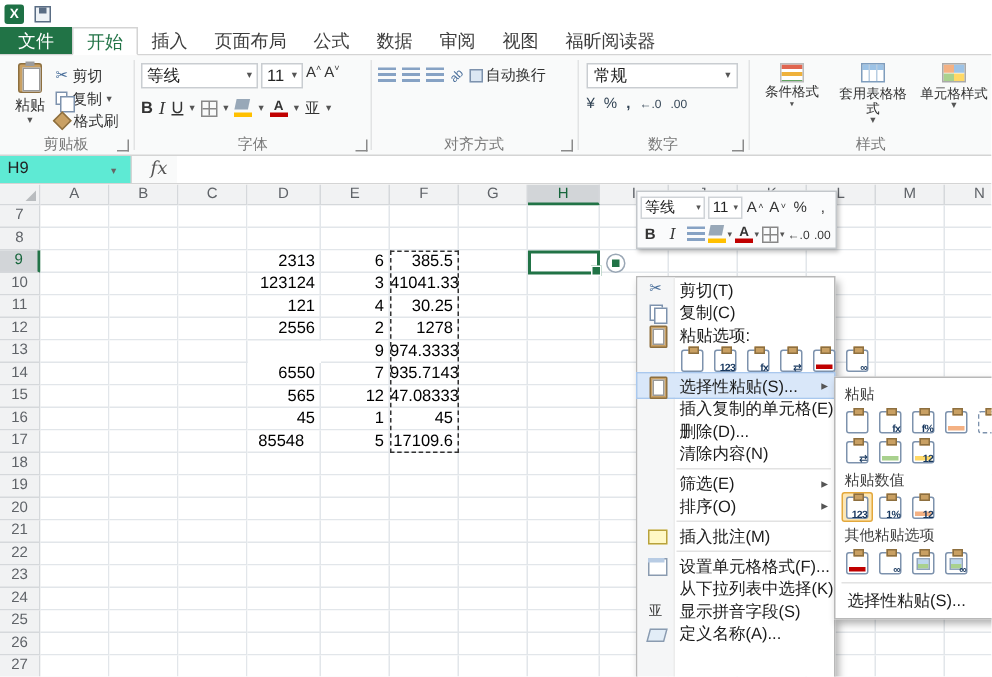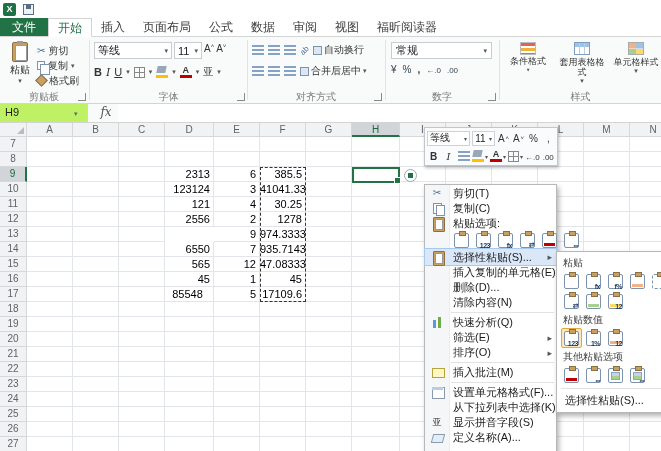--- a/index.html
+++ b/index.html
@@ -76,21 +76,21 @@
 .stybtn{position:absolute;top:4px;width:52px;height:49px;text-align:center;font-size:9px;color:#333;line-height:10px;}
 .sic{width:16px;height:13px;margin:1px auto 2px;}
 .sic-cond{background:linear-gradient(#e0654f 0 3px,#fff 3px 5px,#efb13b 5px 8px,#fff 8px 10px,#62a662 10px 13px);border:1px solid #bbb;}
 .sic-table{border:1px solid #7f9dbd;background:linear-gradient(#9dc3e6 0 4px,#fff 4px);position:relative;}
 .sic-table::before{content:"";position:absolute;left:4px;top:0;bottom:0;width:1px;background:#b8cde2;}
 .sic-table::after{content:"";position:absolute;left:9px;top:0;bottom:0;width:1px;background:#b8cde2;}
 .sic-cell{background-image:linear-gradient(90deg,#f4b183 50%,#9dc3e6 50%),linear-gradient(90deg,#a9d18e 50%,#ffd966 50%);background-size:100% 50%;background-position:top,bottom;background-repeat:no-repeat;border:1px solid #aaa;}
 
 
 .fbar{position:absolute;left:0;top:104px;width:100%;height:19px;background:#f9fafa;border-bottom:1px solid #d4d4d4;}
-.namebox{position:absolute;left:0;top:0;width:88px;height:18px;background:#bef264;border-right:1px solid #d4d4d4;padding:2px 5px;font-size:11px;color:#222;}
+.namebox{position:absolute;left:0;top:0;width:88px;height:18px;background:#5eead4;border-right:1px solid #d4d4d4;padding:2px 5px;font-size:11px;color:#222;}
 .nbdd{position:absolute;left:74px;top:6px;font-size:7px;color:#666;}
 .fxbtn{position:absolute;left:96px;top:1px;width:20px;height:16px;font-family:"DejaVu Serif",serif;font-style:italic;font-size:12px;color:#555;text-align:center;}
 .finput{position:absolute;left:118px;right:0;top:0;height:18px;background:#fff;}
 
 
 .sheet{position:absolute;left:0;top:123px;width:661px;height:328px;background:#fff;overflow:hidden;}
 .corner{position:absolute;background:#f1f2f3;border-right:1px solid #d5d8db;border-bottom:1px solid #d5d8db;}
 .corner::after{content:"";position:absolute;right:2px;bottom:2px;border-left:7px solid transparent;border-bottom:7px solid #b9bcbf;}
 .ch{position:absolute;background:#f1f2f3;border-right:1px solid #d5d8db;border-bottom:1px solid #d5d8db;font-size:10px;color:#5f6368;text-align:center;line-height:13px;}
 .ch.sel{background:#d2d5d8;color:#17663c;border-bottom:2px solid #217346;}
@@ -230,30 +230,20 @@
 
   <div class="group g-align">
     <div class="arow1">
       <span class="alico"></span>
       <span class="alico"></span>
       <span class="alico"></span>
       <span class="orient"></span>
       <span class="txtbtn">
           <span class="sqic"></span>
           <span>自动换行</span>
-        </span>
-    </div>
-    <div class="arow2">
-      <span class="alico"></span>
-      <span class="alico"></span>
-      <span class="alico"></span>
-      <span class="txtbtn">
-          <span class="sqic"></span>
-          <span>合并后居中</span>
-          <span class="dd2">▾</span>
         </span>
     </div>
     <div class="gfoot">对齐方式</div>
     <div class="launcher"></div>
   </div>
   <div class="gsep" style="left:385px;"></div>
 
   <div class="group g-num">
     <div class="numfmt">
         <span>常规</span>
@@ -731,24 +721,20 @@
     <div class="mitem">
       <span class="mic"></span>
       <span class="mlab">删除(D)...</span>
     </div>
     <div class="mitem">
       <span class="mic"></span>
       <span class="mlab">清除内容(N)</span>
     </div>
     <div class="msep"></div>
     <div class="mitem">
-      <span class="mic ic-quick"></span>
-      <span class="mlab">快速分析(Q)</span>
-    </div>
-    <div class="mitem">
       <span class="mic"></span>
       <span class="mlab">筛选(E)</span>
       <span class="marr">▸</span>
     </div>
     <div class="mitem">
       <span class="mic"></span>
       <span class="mlab">排序(O)</span>
       <span class="marr">▸</span>
     </div>
     <div class="msep"></div>

